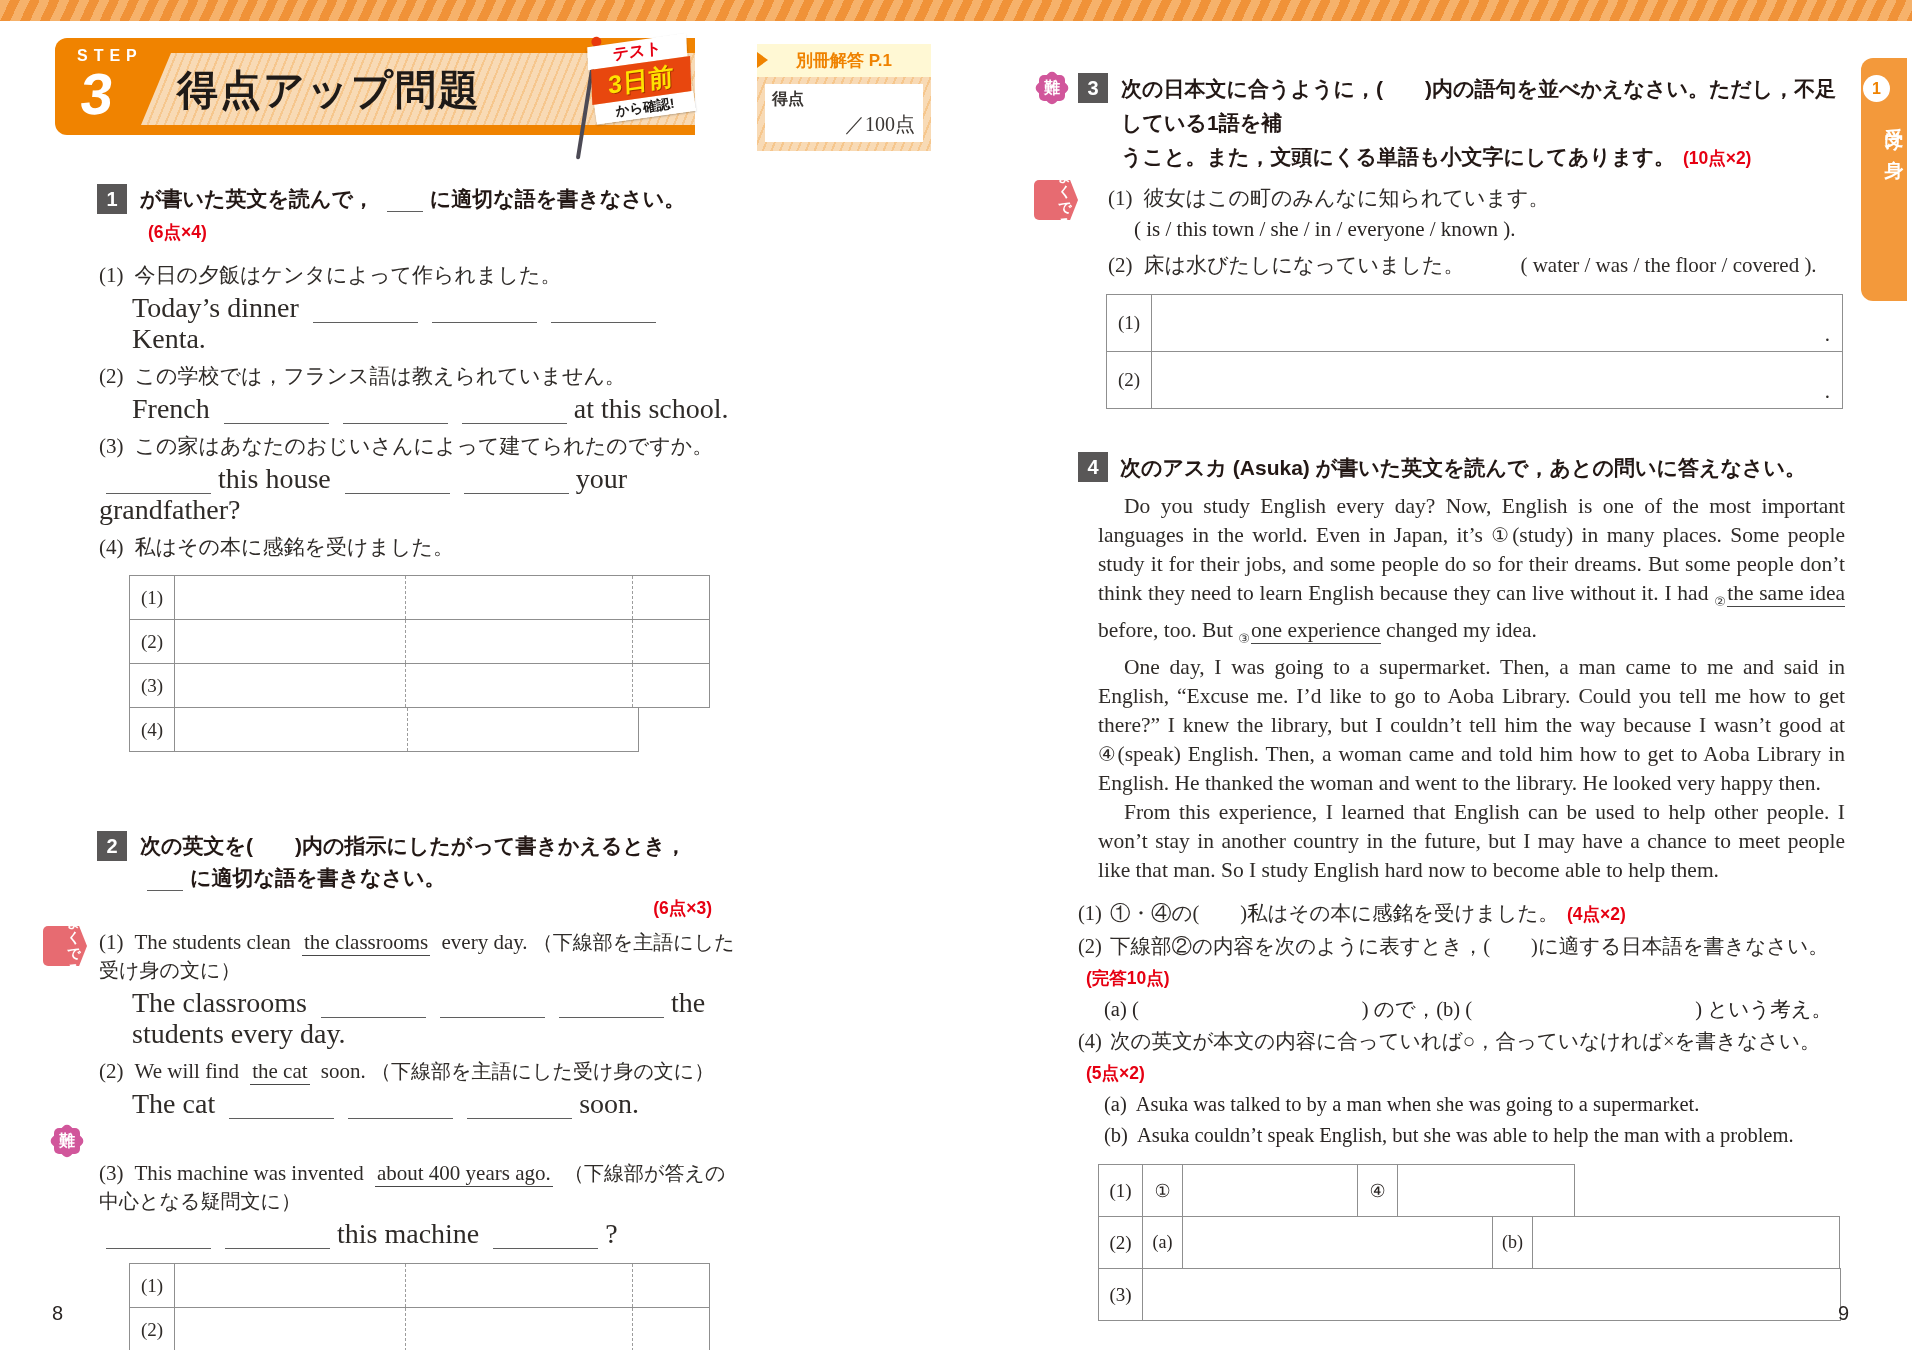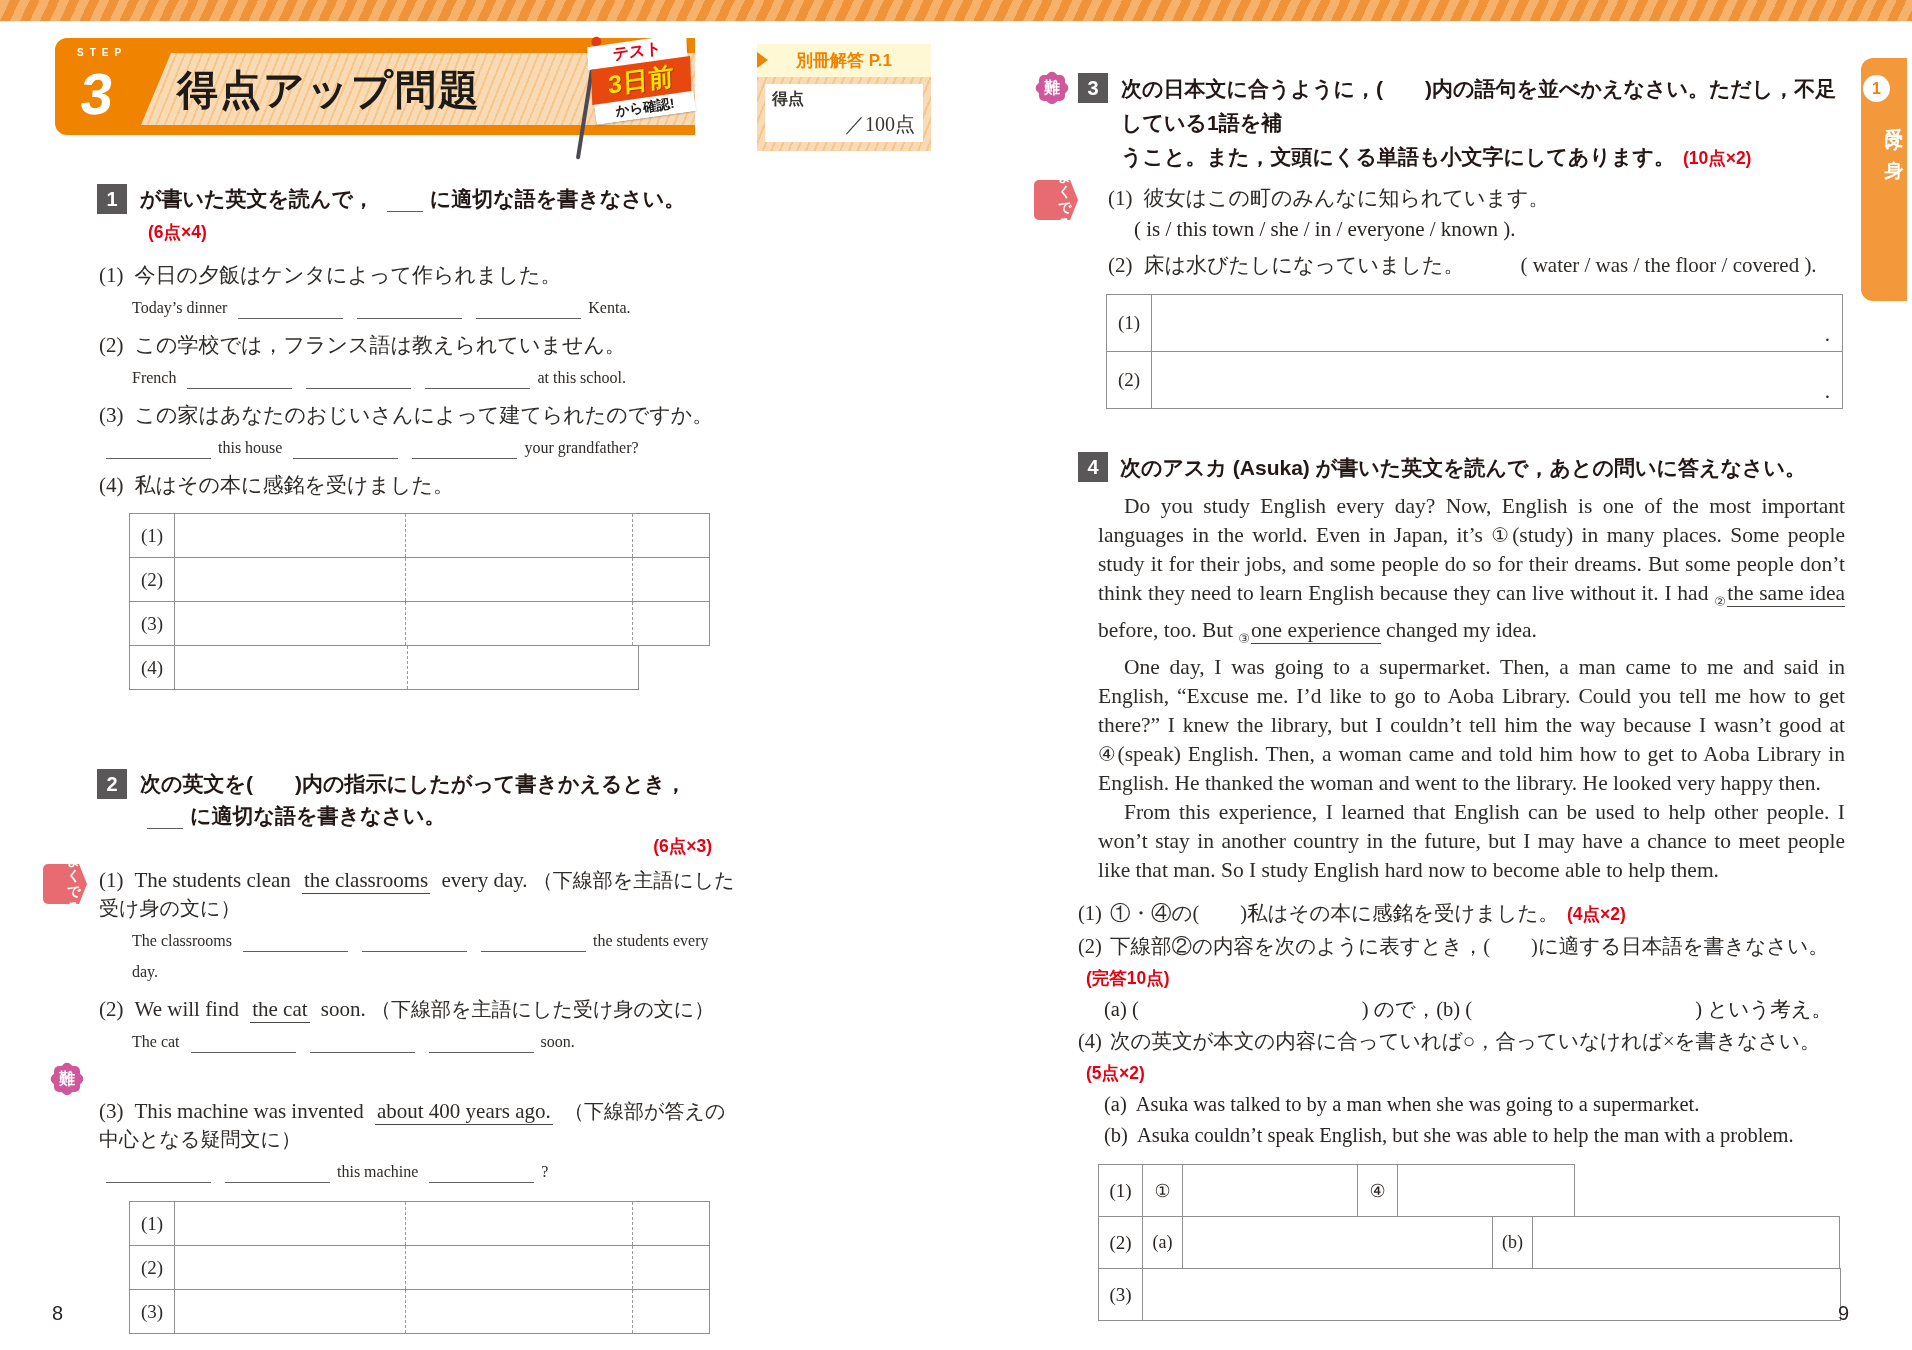--- a/index.html
+++ b/index.html
@@ -21,21 +21,21 @@
 
   
   .banner{position:relative;height:97px;width:640px;}
   .banner-orange{position:absolute;inset:0;background:#f08300;border-radius:12px 0 0 12px;}
   .banner-hatch{
     position:absolute;left:86px;top:15px;right:0;height:72px;
     background-color:#f8dab5;
     background-image:repeating-linear-gradient(112deg,rgba(239,130,0,.22) 0 2px,transparent 2px 8px);
     clip-path:polygon(30px 0,100% 0,100% 100%,0 100%);
   }
-  .step-label{position:absolute;left:22px;top:9px;color:#fff;font-size:10px;font-weight:bold;letter-spacing:6px;}
+  .step-label{position:absolute;left:22px;top:9px;color:#fff;font-size:16px;font-weight:bold;letter-spacing:6px;}
   .step-num{position:absolute;left:26px;top:22px;color:#fff;font-size:58px;font-weight:bold;transform:skewX(-6deg);}
   .banner-title{position:absolute;left:122px;top:25px;font-size:41px;font-weight:bold;letter-spacing:2px;color:#1e1a18;}
   
   .flag{position:absolute;left:522px;top:-4px;width:120px;height:130px;}
   .flag-pole{position:absolute;left:8px;top:8px;width:4px;height:118px;background:#4c4a55;border-radius:2px;transform:rotate(9deg);}
   .flag-pole::before{content:"";position:absolute;left:-3px;top:-6px;width:10px;height:10px;border-radius:50%;background:#e8380d;}
   .flag-body{position:absolute;left:14px;top:6px;width:100px;transform:rotate(-8deg);box-shadow:0 1px 2px rgba(0,0,0,.25);}
   .flag-l1{background:#fff;color:#e60012;font-size:16px;font-weight:bold;text-align:center;padding:1px 0;transform:skewX(-6deg);}
   .flag-l2{background:#e8470e;color:#ffe200;font-size:25px;font-weight:bold;text-align:center;padding:1px 0;letter-spacing:1px;transform:skewX(-6deg);text-shadow:1px 1px 0 #a33000;}
   .flag-l3{background:#fff;color:#1e1a18;font-size:13.5px;font-weight:bold;text-align:center;padding:1px 0;}
@@ -70,21 +70,21 @@
   .gap{display:inline-block;height:1em;}
   .useg{border-bottom:1.5px solid #474747;padding:0 2px 1px;margin:0 6px;}
   .note{font-size:20px;color:#2f2b28;}
   .circ{font-family:"DejaVu Sans",sans-serif;font-size:20px;}
   .mu{white-space:nowrap;}
   .mu-m{font-family:"DejaVu Sans",sans-serif;font-size:13px;vertical-align:-6px;margin-right:1px;color:#444;}
   .mu-t{border-bottom:1.5px solid #474747;padding-bottom:1px;}
 
   .ino{margin-right:11px;}
   .jp-line{font-size:21px;line-height:28px;color:#2f2b28;}
-  .en-line{font-size:16px;line-height:31px;margin:3px 0 0 33px;color:#2f2b28;}
+  .en-line{font-size:28px;line-height:31px;margin:3px 0 0 33px;color:#2f2b28;}
 
   .q1items{margin-left:44px;margin-top:13px;}
   .item{margin-top:8px;position:relative;}
 
   
   .atable{margin:15px 0 0 74px;width:581px;}
   .trow{display:flex;height:43px;border:1px solid #8f8f8f;margin-top:-1px;background:#fff;}
   .trow.short{width:508px;}
   .tlabel{flex:0 0 44px;border-right:1px solid #8f8f8f;display:flex;align-items:center;justify-content:center;font-size:19px;color:#2f2b28;}
   .tcell{flex:1;position:relative;}

